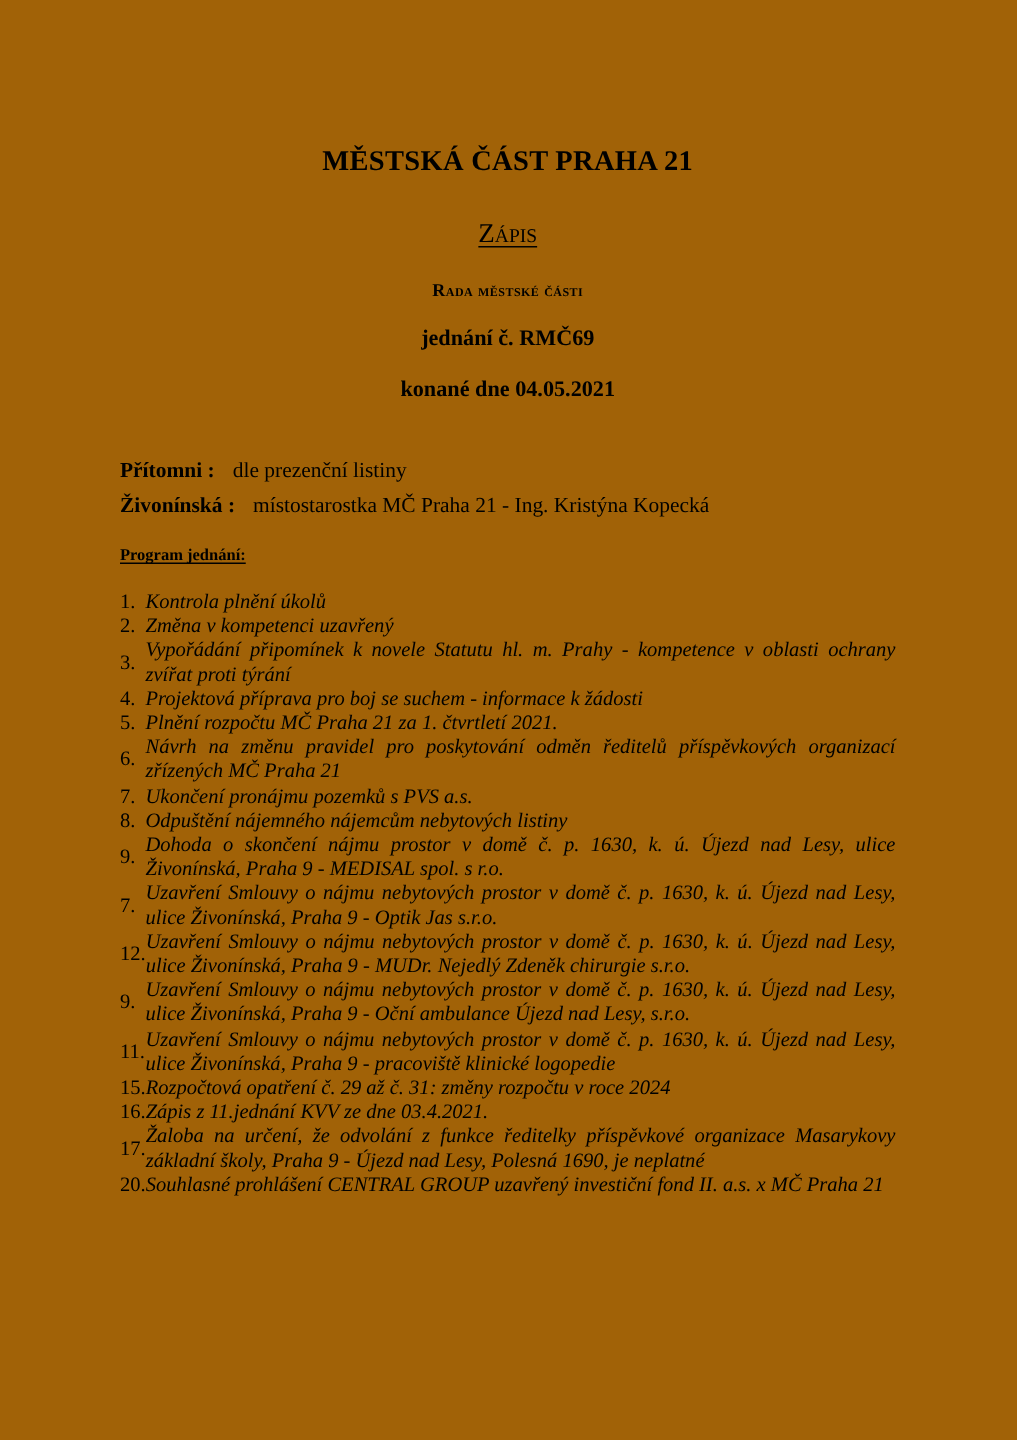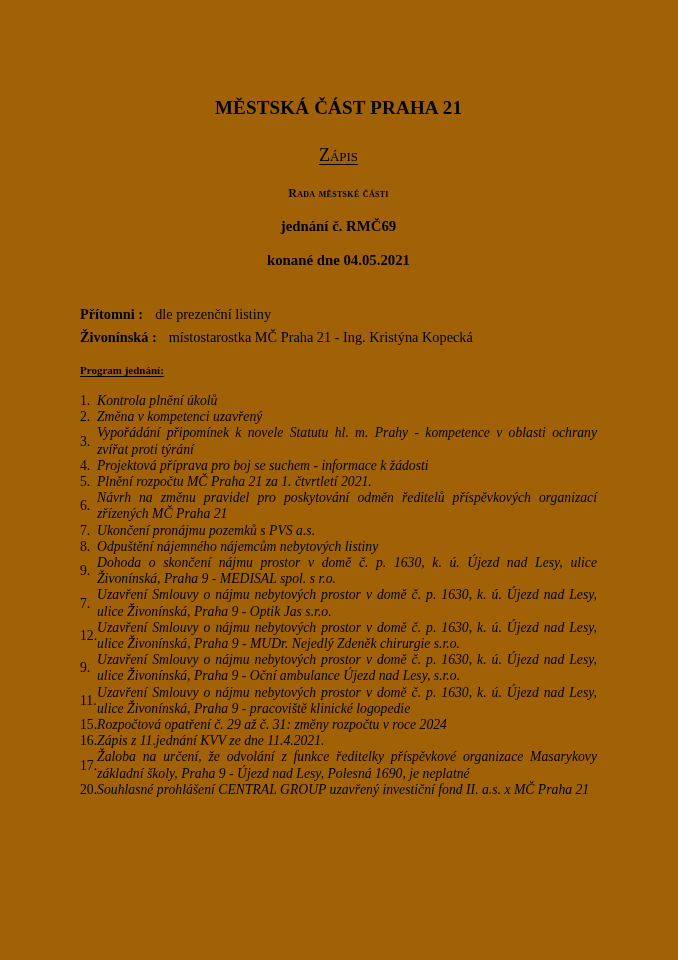--- a/index.html
+++ b/index.html
@@ -177,21 +177,21 @@
       <li class="agenda-item">
       <span class="agenda-num">11.</span>
       <span class="agenda-text">Uzavření Smlouvy o nájmu nebytových prostor v domě č. p. 1630, k. ú. Újezd nad Lesy, ulice Živonínská, Praha 9 - pracoviště klinické logopedie</span>
     </li>
       <li class="agenda-item">
       <span class="agenda-num">15.</span>
       <span class="agenda-text">Rozpočtová opatření č. 29 až č. 31: změny rozpočtu v roce 2024</span>
     </li>
       <li class="agenda-item">
       <span class="agenda-num">16.</span>
-      <span class="agenda-text">Zápis z 11.jednání KVV ze dne 11.4.2021.</span>
+      <span class="agenda-text">Zápis z 11.jednání KVV ze dne 03.4.2021.</span>
     </li>
       <li class="agenda-item">
       <span class="agenda-num">17.</span>
       <span class="agenda-text">Žaloba na určení, že odvolání z funkce ředitelky příspěvkové organizace Masarykovy základní školy, Praha 9 - Újezd nad Lesy, Polesná 1690, je neplatné</span>
     </li>
       <li class="agenda-item">
       <span class="agenda-num">20.</span>
       <span class="agenda-text">Souhlasné prohlášení CENTRAL GROUP uzavřený investiční fond II. a.s. x MČ Praha 21</span>
     </li>
     </ol>

